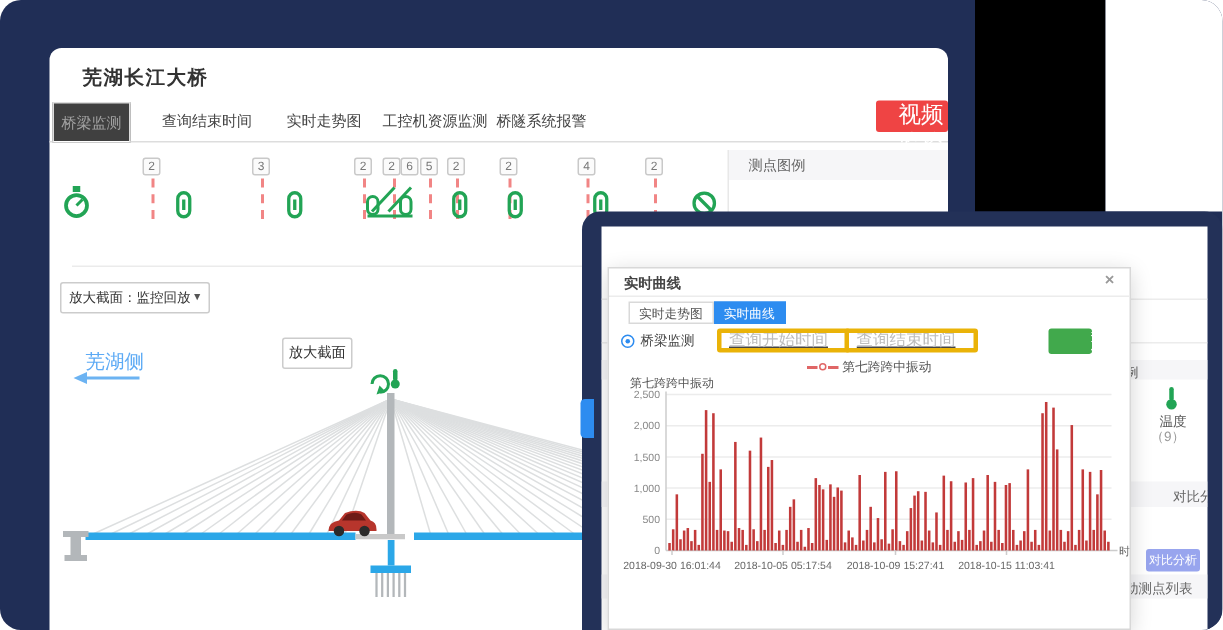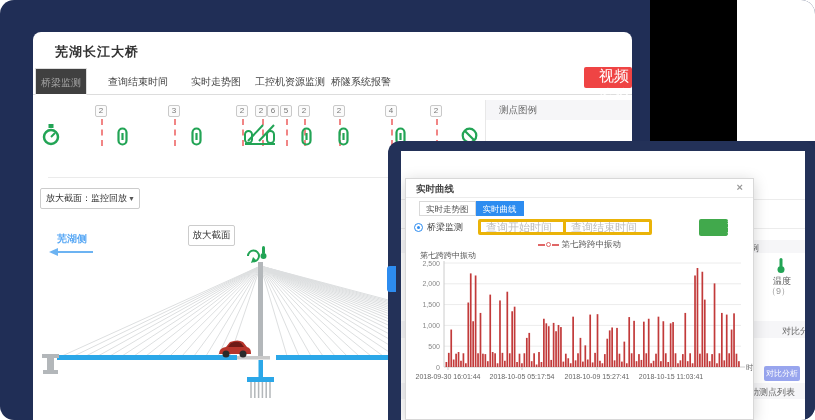--- a/index.html
+++ b/index.html
@@ -32,21 +32,21 @@
   .legend-header-band { position:absolute; left:453px; top:68px; width:146px; height:20px; background:#f6f6f8; }
   .legend-header-text { position:absolute; left:466px; top:72px; font-size:9.5px; color:#666; }
   .hdiv { position:absolute; left:15px; top:145px; width:437px; height:1px; background:#ebebeb; }
 
   
   .sel-group { position:absolute; left:7px; top:156px; width:100px; height:21px; border:1px solid #ccc;
                border-radius:2px; font-size:9px; color:#333; line-height:19px; padding-left:5px; cursor:pointer; background:#fff; }
   .sel-caret { position:absolute; right:4px; top:0; font-size:7px; color:#555; }
   .zoom-btn { position:absolute; left:155px; top:156px; width:47px; height:21px; border:1px solid #ccc;
               background:#fff; border-radius:2px; font-size:9.5px; color:#333; cursor:pointer;margin-top:37px; }
-  .side-label { position:absolute; left:24px; top:200px; font-size:10px; color:#5caaf5;font-weight:bold; }
+  .side-label { position:absolute; left:24px; top:200px; font-size:13px; color:#5caaf5; }
 
   
   .popup-window { position:absolute; left:388px; top:141px; width:427px; height:279px;
                   background:#233158; border-radius:12px 12px 0 0; }
   .popup-inner { position:absolute; left:13px; top:10px; right:10px; bottom:0; background:#fff; overflow:hidden; }
   .side-tab { position:absolute; left:-1px; top:125px; width:9px; height:26px; background:#2d8cf0;
               border-radius:3px 0 0 3px; cursor:pointer; }
   .rp-div { position:absolute; left:0; right:0; height:1px; background:#ececec; }
   .rp-band { position:absolute; left:0; right:0; background:#f6f6f8; }
   .rp-text { position:absolute; font-size:9px; color:#666; white-space:nowrap; }

